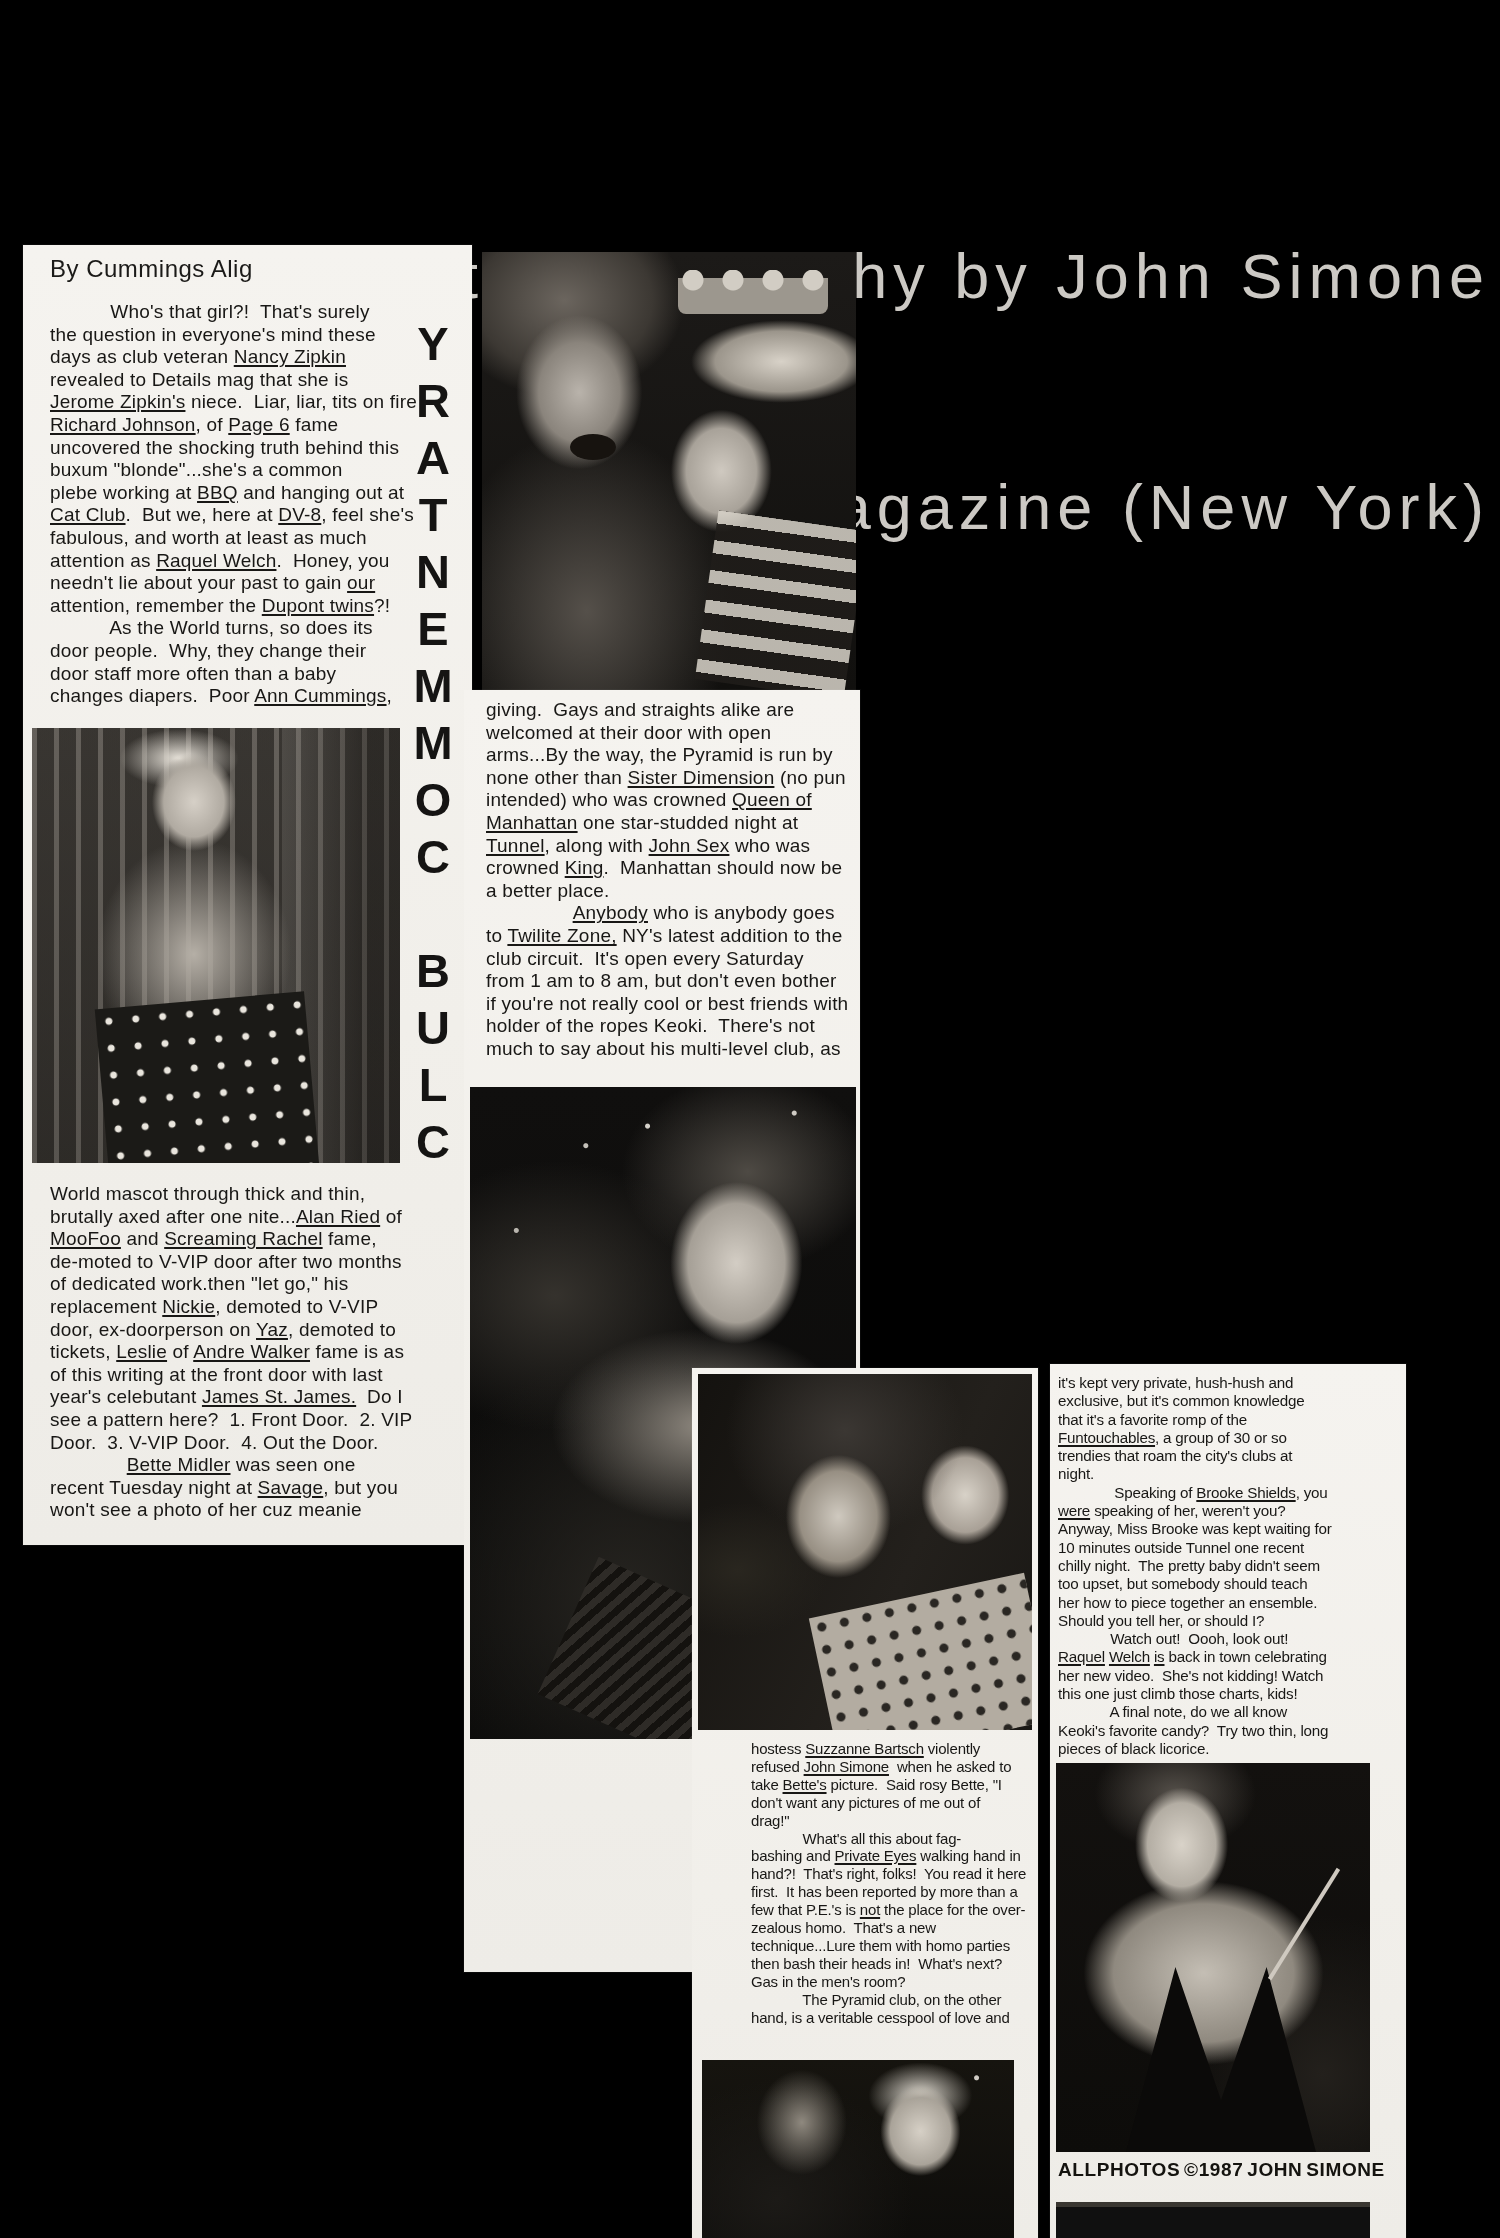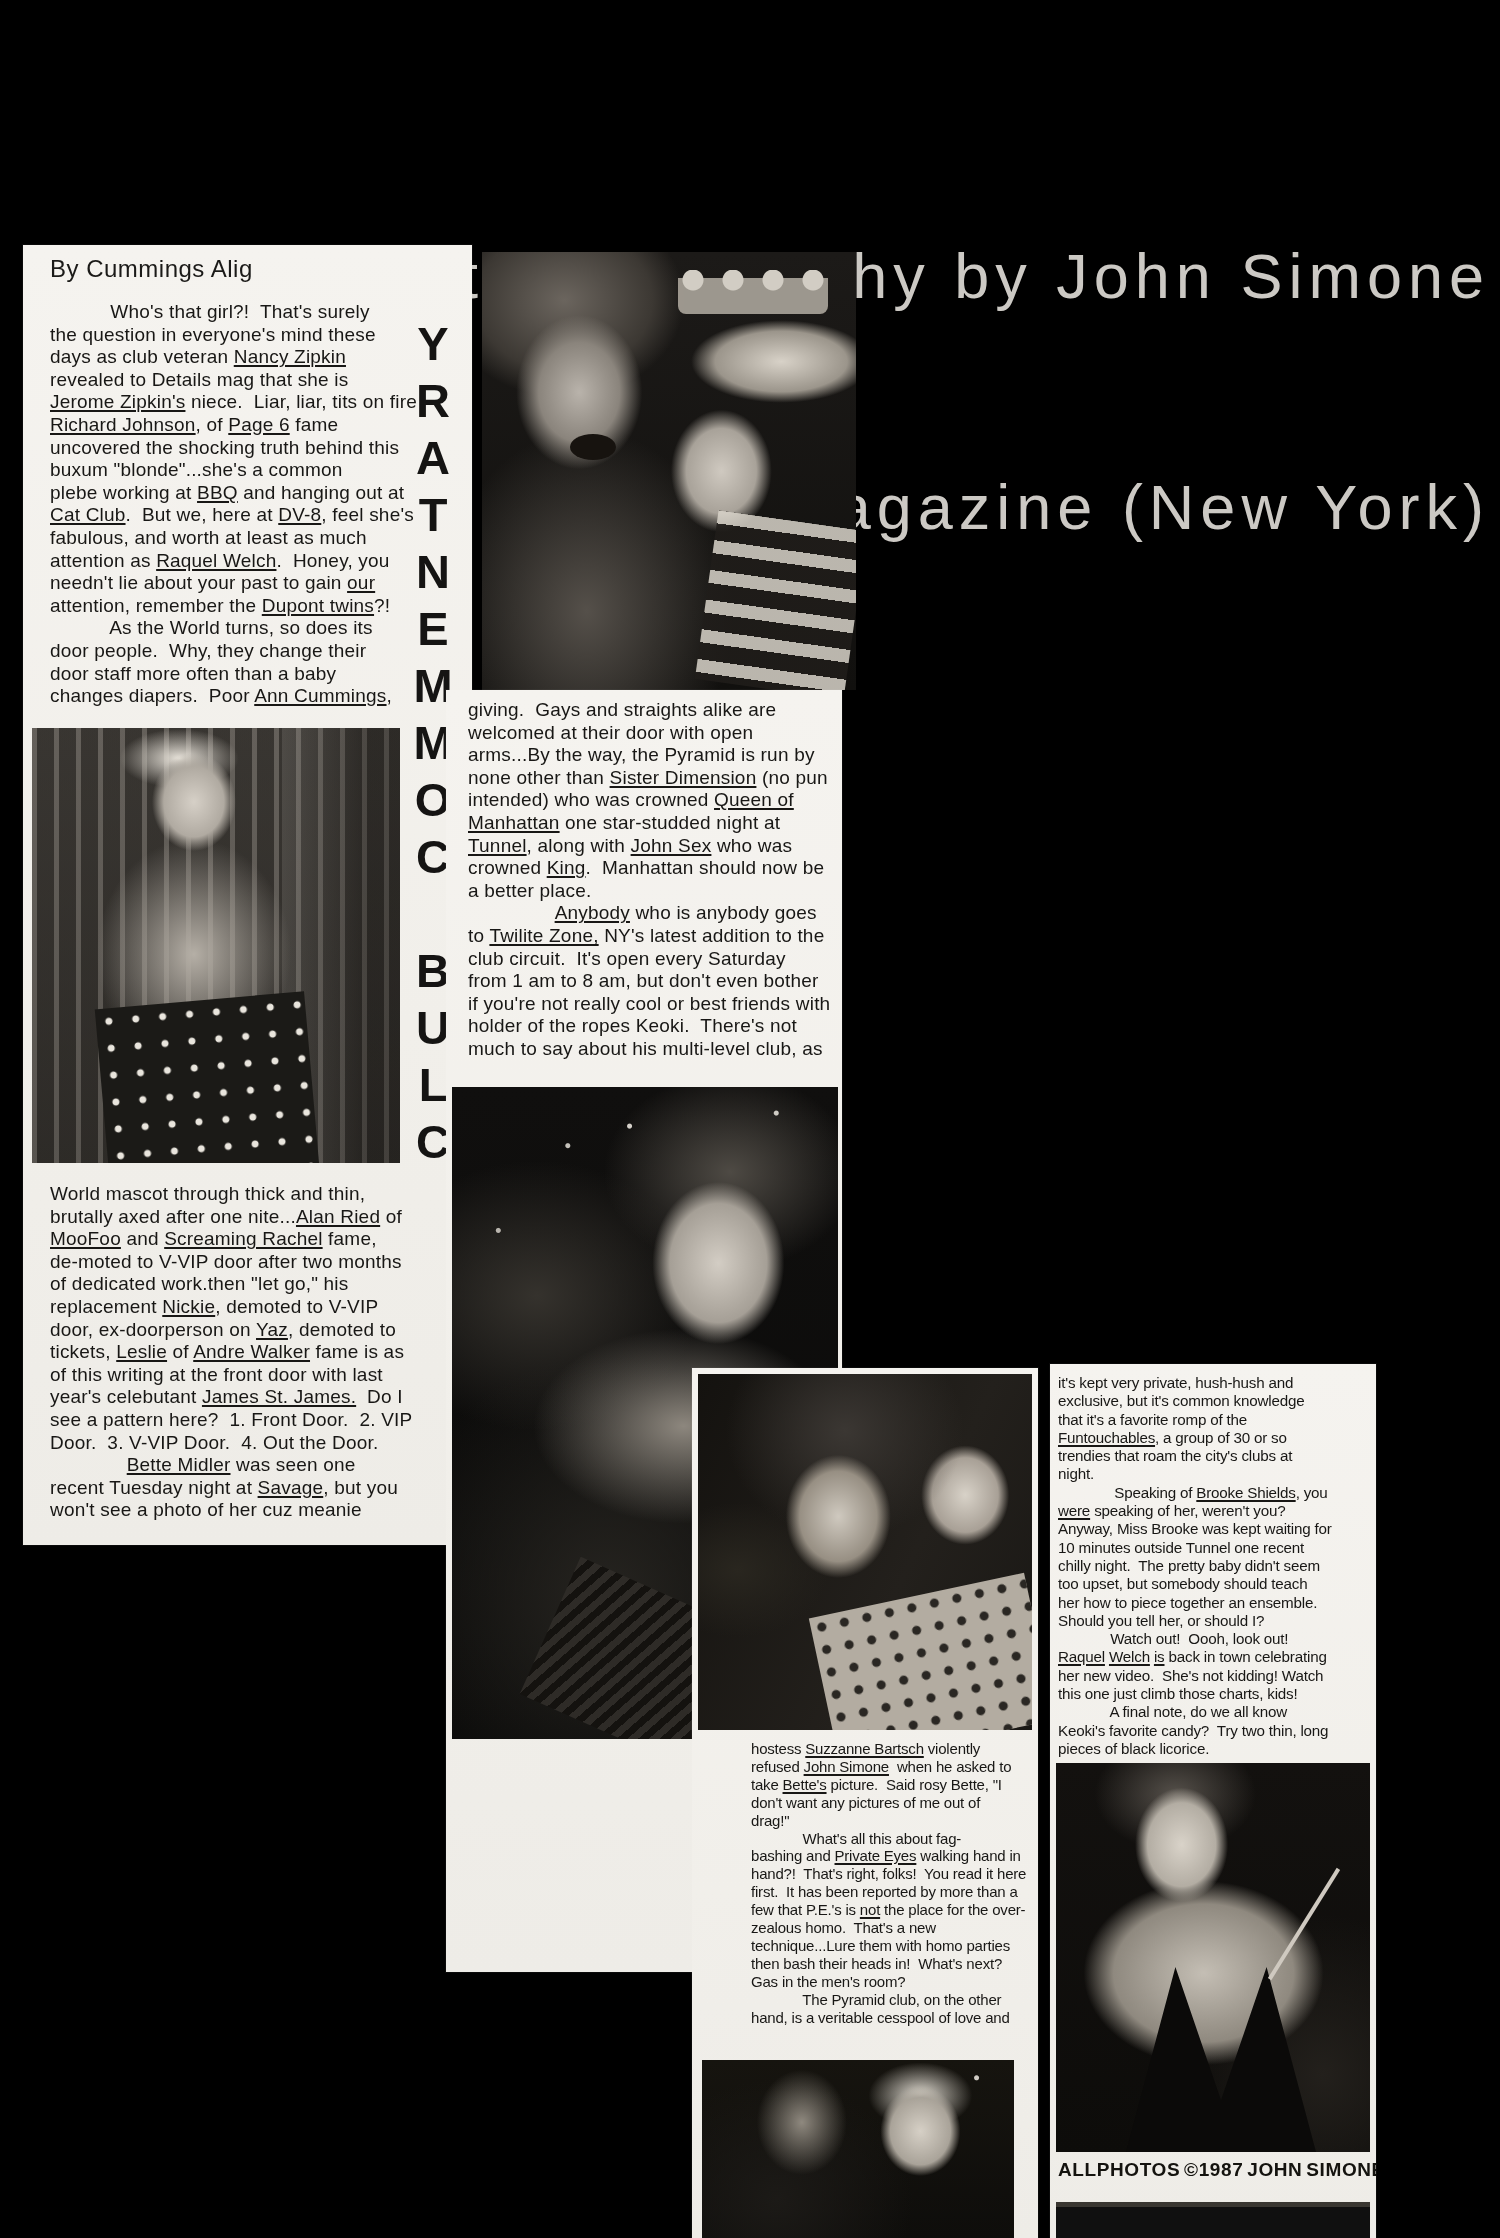--- a/index.html
+++ b/index.html
@@ -130,36 +130,36 @@
         <div class="vch">C</div>
       </div>
   </div>
 
   <div class="photo photo-b" style="left:482px;top:252px;width:374px;height:438px;">
     <div class="pdeco pb-crown"></div>
     <div class="pdeco pb-lips"></div>
     <div class="pdeco pb-stripes"></div>
   </div>
 
-  <div class="paper" style="left:446px;top:690px;width:396px;height:1282px;">
+  <div class="paper" style="left:464px;top:690px;width:396px;height:1282px;">
     <div class="bodytext t-lg" style="left:22px;top:9px;width:374px;"><div class="ln">giving.  Gays and straights alike are</div><div class="ln">welcomed at their door with open</div><div class="ln">arms...By the way, the Pyramid is run by</div><div class="ln">none other than <span class="u">Sister Dimension</span> (no pun</div><div class="ln">intended) who was crowned <span class="u">Queen of</span></div><div class="ln"><span class="u">Manhattan</span> one star-studded night at</div><div class="ln"><span class="u">Tunnel</span>, along with <span class="u">John Sex</span> who was</div><div class="ln">crowned <span class="u">King</span>.  Manhattan should now be</div><div class="ln">a better place.</div><div class="ln">                <span class="u">Anybody</span> who is anybody goes</div><div class="ln">to <span class="u">Twilite Zone,</span> NY's latest addition to the</div><div class="ln">club circuit.  It's open every Saturday</div><div class="ln">from 1 am to 8 am, but don't even bother</div><div class="ln">if you're not really cool or best friends with</div><div class="ln">holder of the ropes Keoki.  There's not</div><div class="ln">much to say about his multi-level club, as</div></div>
     <div class="photo photo-brooke" style="left:6px;top:397px;width:386px;height:652px;">
       <div class="pdeco bk-bag"></div>
     </div>
   </div>
 
   <div class="paper" style="left:692px;top:1368px;width:346px;height:870px;">
     <div class="photo photo-bartsch" style="left:6px;top:6px;width:334px;height:356px;">
       <div class="pdeco bt-leopard"></div>
     </div>
     <div class="bodytext t-sm" style="left:15px;top:372px;width:322px;"><div class="ln">hostess <span class="u">Suzzanne Bartsch</span> violently</div><div class="ln">refused <span class="u">John Simone</span>  when he asked to</div><div class="ln">take <span class="u">Bette's</span> picture.  Said rosy Bette, "I</div><div class="ln">don't want any pictures of me out of</div><div class="ln">drag!"</div><div class="ln">             What's all this about fag-</div><div class="ln">bashing and <span class="u">Private Eyes</span> walking hand in</div><div class="ln">hand?!  That's right, folks!  You read it here</div><div class="ln">first.  It has been reported by more than a</div><div class="ln">few that P.E.'s is <span class="u">not</span> the place for the over-</div><div class="ln">zealous homo.  That's a new</div><div class="ln">technique...Lure them with homo parties</div><div class="ln">then bash their heads in!  What's next?</div><div class="ln">Gas in the men's room?</div><div class="ln">             The Pyramid club, on the other</div><div class="ln">hand, is a veritable cesspool of love and</div></div>
     <div class="photo photo-club" style="left:10px;top:692px;width:312px;height:178px;"></div>
   </div>
 
-  <div class="paper" style="left:1050px;top:1364px;width:326px;height:874px;">
+  <div class="paper" style="left:1050px;top:1364px;width:356px;height:874px;">
     <div class="bodytext t-sm2" style="left:8px;top:10px;width:312px;"><div class="ln">it's kept very private, hush-hush and</div><div class="ln">exclusive, but it's common knowledge</div><div class="ln">that it's a favorite romp of the</div><div class="ln"><span class="u">Funtouchables</span>, a group of 30 or so</div><div class="ln">trendies that roam the city's clubs at</div><div class="ln">night.</div><div class="ln">              Speaking of <span class="u">Brooke Shields</span>, you</div><div class="ln"><span class="u">were</span> speaking of her, weren't you?</div><div class="ln">Anyway, Miss Brooke was kept waiting for</div><div class="ln">10 minutes outside Tunnel one recent</div><div class="ln">chilly night.  The pretty baby didn't seem</div><div class="ln">too upset, but somebody should teach</div><div class="ln">her how to piece together an ensemble.</div><div class="ln">Should you tell her, or should I?</div><div class="ln">             Watch out!  Oooh, look out!</div><div class="ln"><span class="u">Raquel</span> <span class="u">Welch</span> <span class="u">is</span> back in town celebrating</div><div class="ln">her new video.  She's not kidding! Watch</div><div class="ln">this one just climb those charts, kids!</div><div class="ln">             A final note, do we all know</div><div class="ln">Keoki's favorite candy?  Try two thin, long</div><div class="ln">pieces of black licorice.</div></div>
     <div class="photo photo-raquel" style="left:6px;top:399px;width:314px;height:389px;">
       <div class="pdeco rq-dress"></div>
       <div class="pdeco rq-stick"></div>
     </div>
     <div class="credit" style="left:8px;top:2px;position:absolute;transform:translateY(793px);">ALLPHOTOS ©1987 JOHN SIMONE</div>
     <div class="photo photo-strip" style="left:6px;top:838px;width:314px;height:36px;"></div>
   </div>
 
 </div>

